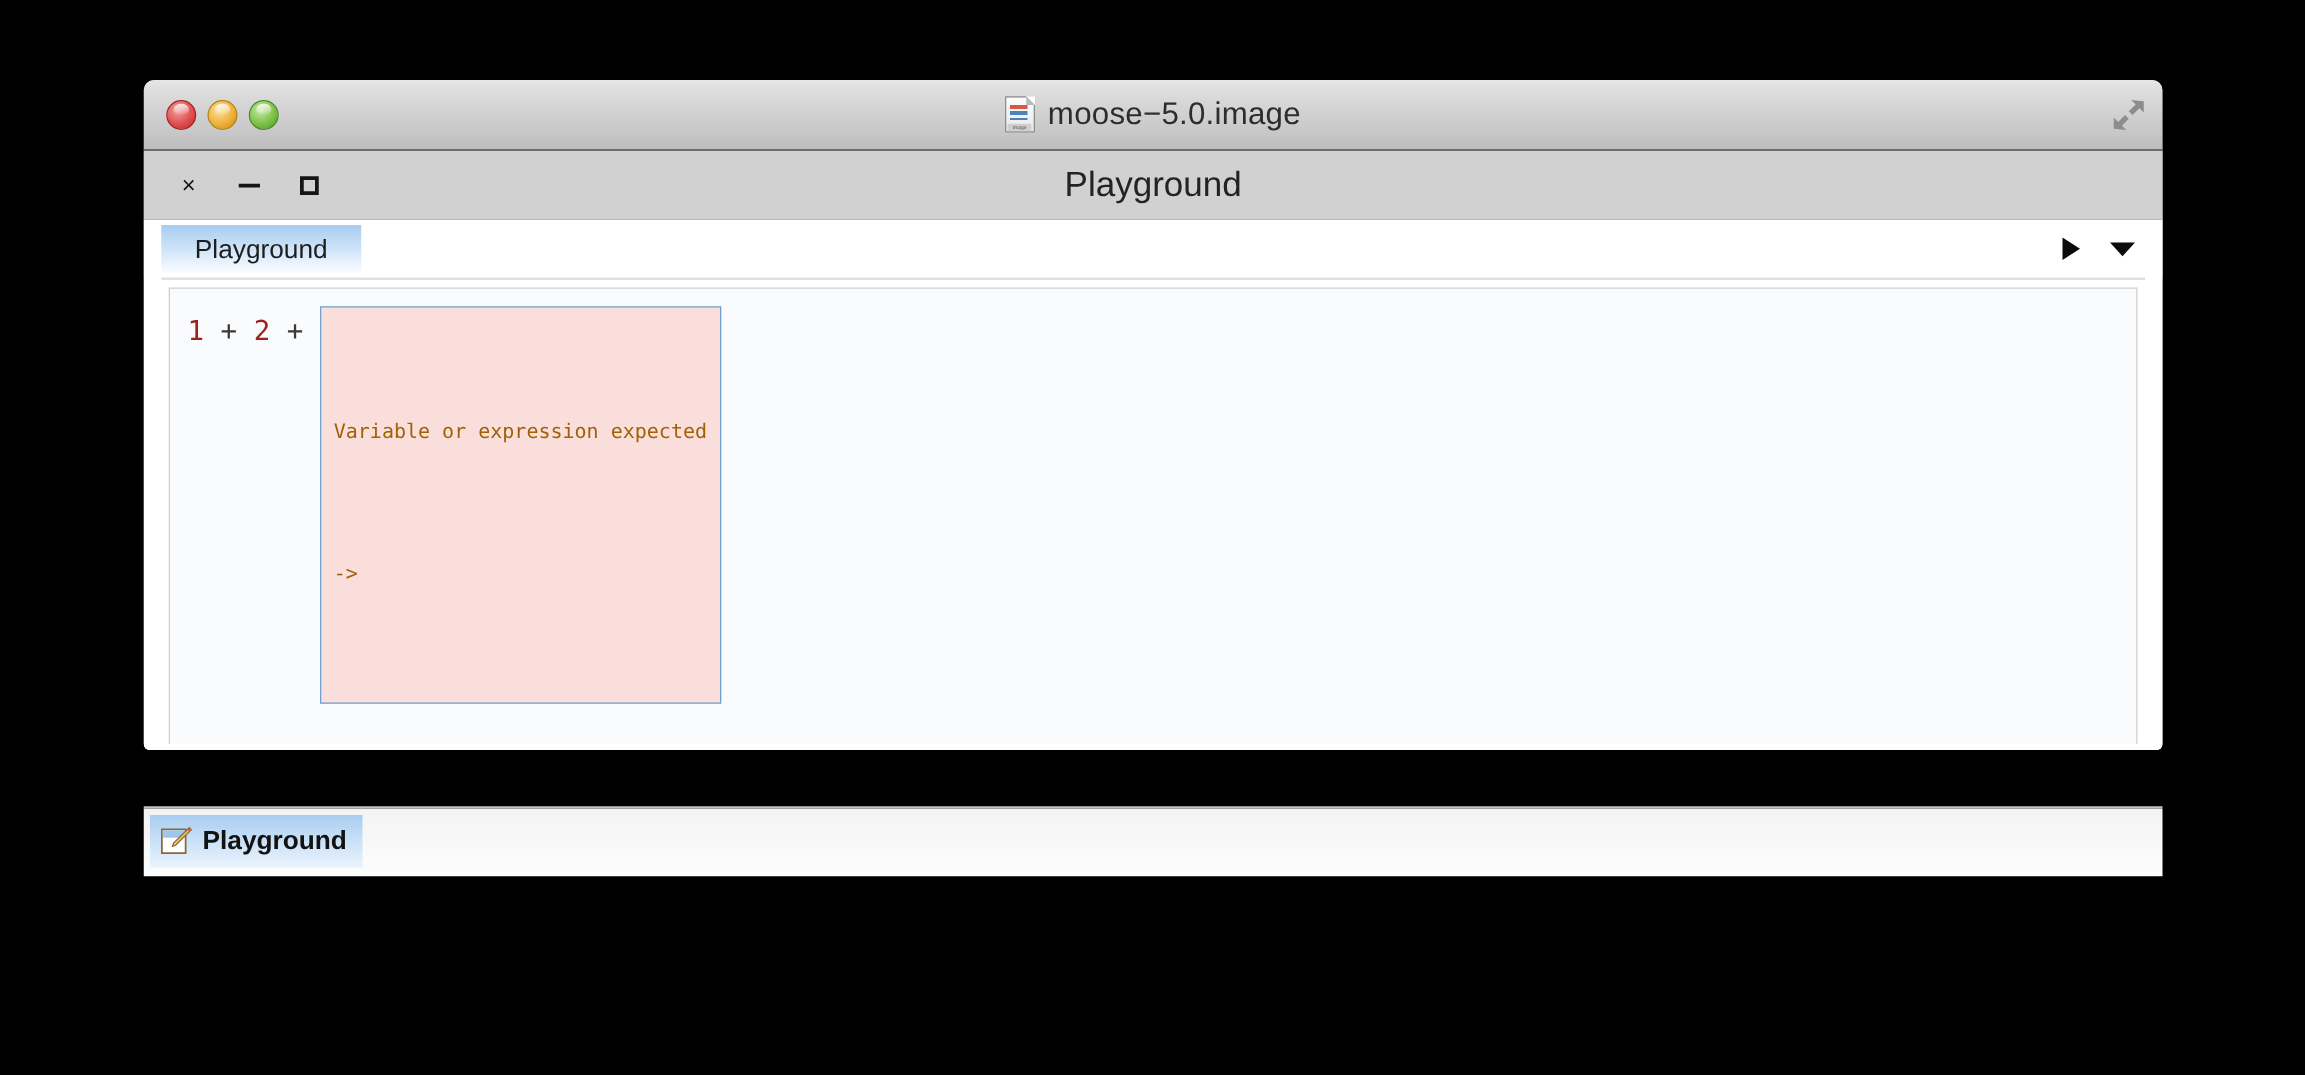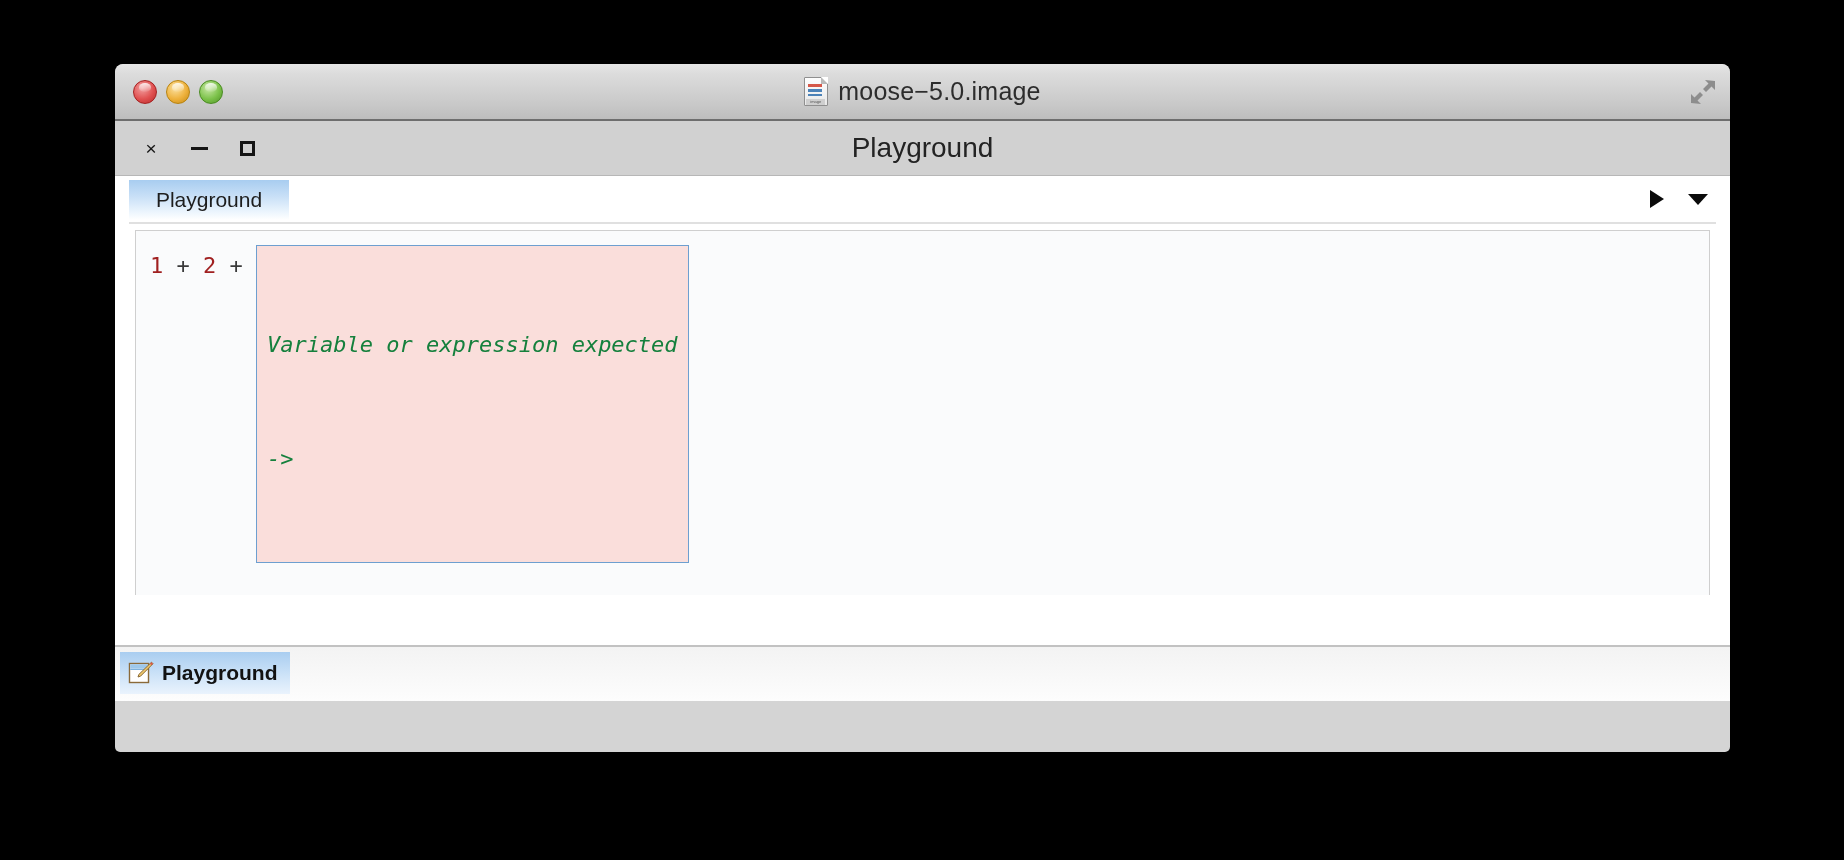--- a/index.html
+++ b/index.html
@@ -14,21 +14,21 @@
     font-family: "Liberation Sans", sans-serif;
     -webkit-font-smoothing: antialiased;
   }
 
   
   #os-window {
     position: absolute;
     left: 115px;
     top: 64px;
     width: 1615px;
-    height: 688px;
+    height: 536px;
     border-radius: 8px 8px 5px 5px;
     background: #d4d4d4;
     box-shadow: 0 2px 10px rgba(0,0,0,0.55);
     overflow: hidden;
   }
 
   
   #os-titlebar {
     position: relative;
     height: 55px;
@@ -278,25 +278,24 @@
 
   #error-box {
     margin-top: -2px;
     background: #fadedb;
     border: 1px solid #6d9fd0;
     padding: 4px 10px 8px 10px;
     box-sizing: border-box;
   }
   #error-box div {
     font-family: "DejaVu Sans Mono", monospace;
-    font-size: 22px;
+    font-size: 16px;
     line-height: 38px;
-    color: #15803d;
+    color: #a16207;
     white-space: pre;
-    font-style: italic;
   }
 
   
   #app-bottom {
     position: absolute;
     left: 0; right: 0; bottom: 0;
     height: 54px;
     background: #ffffff;
   }
 

